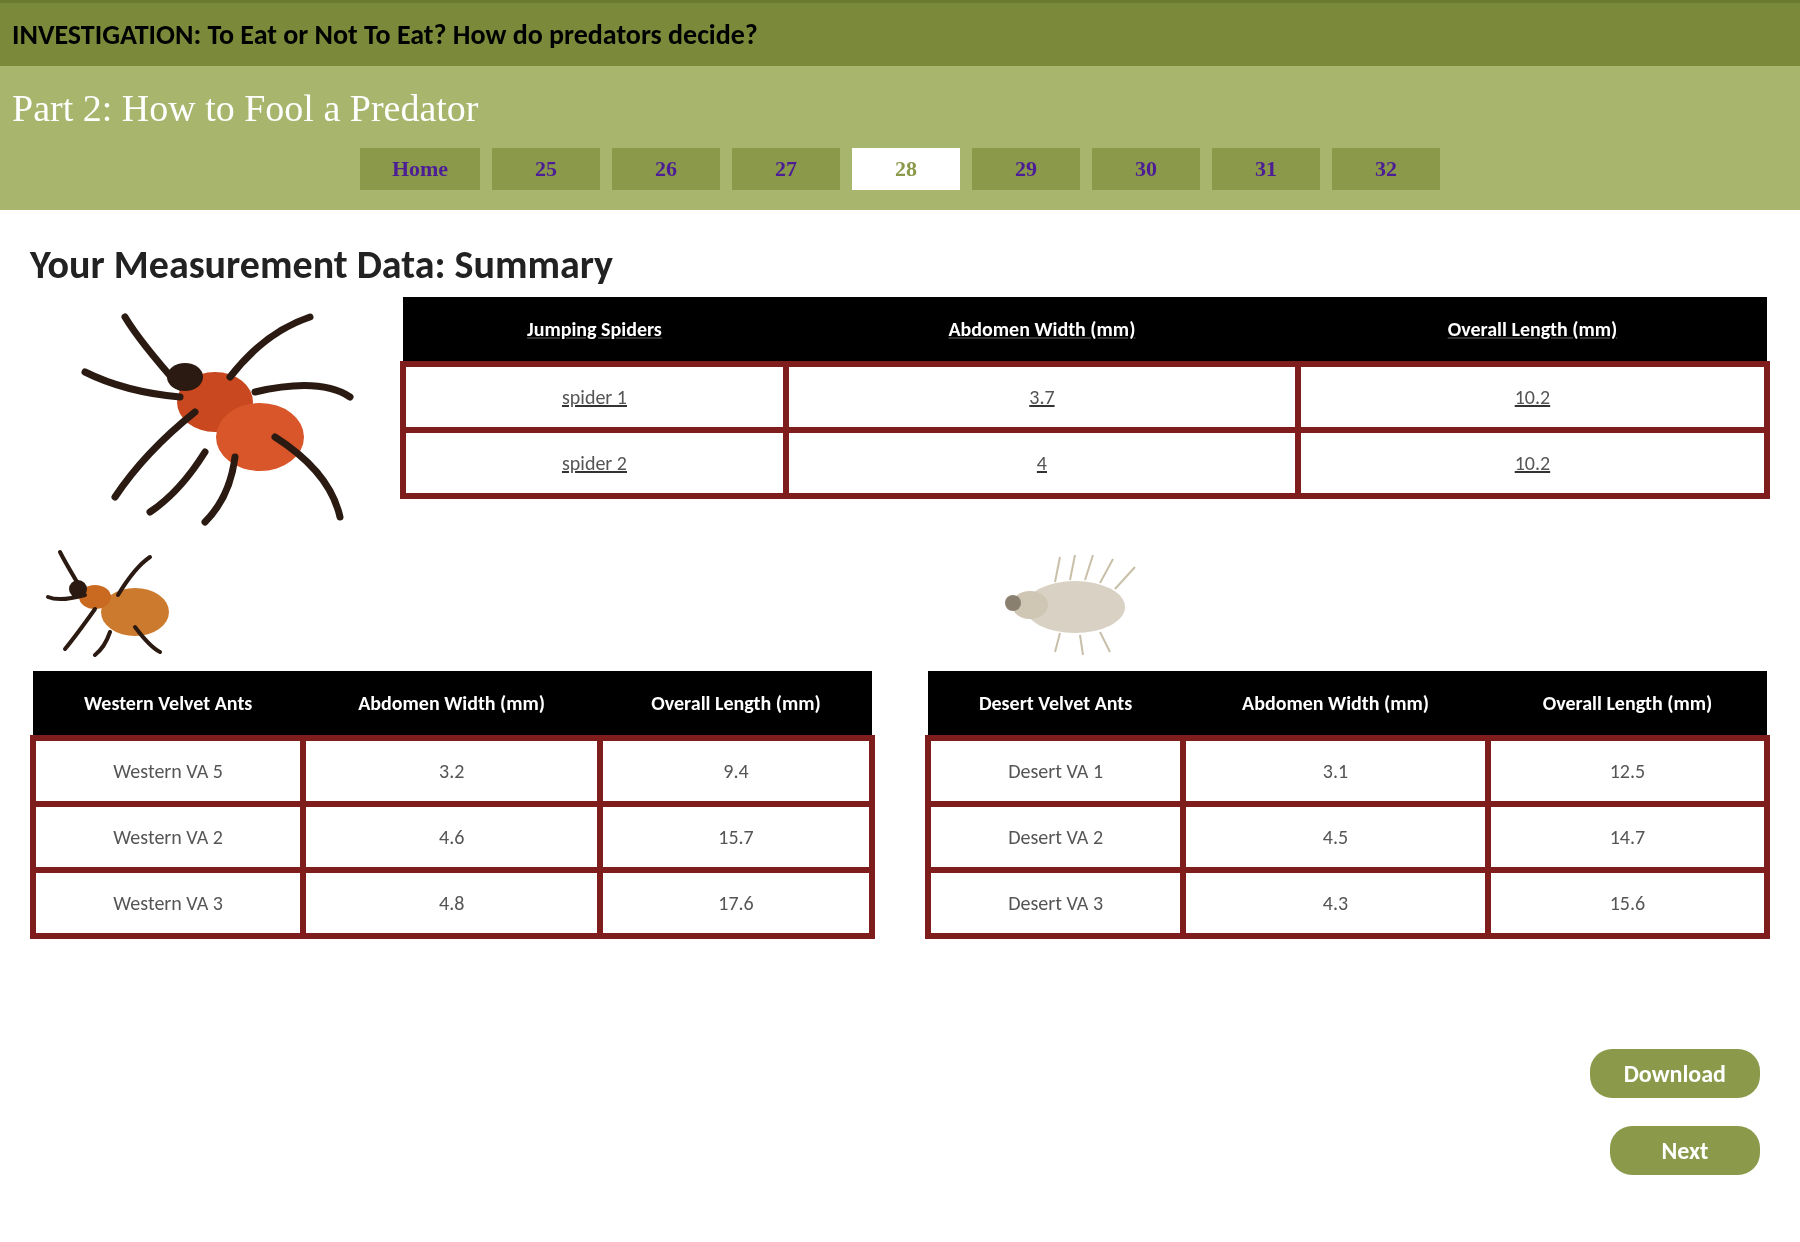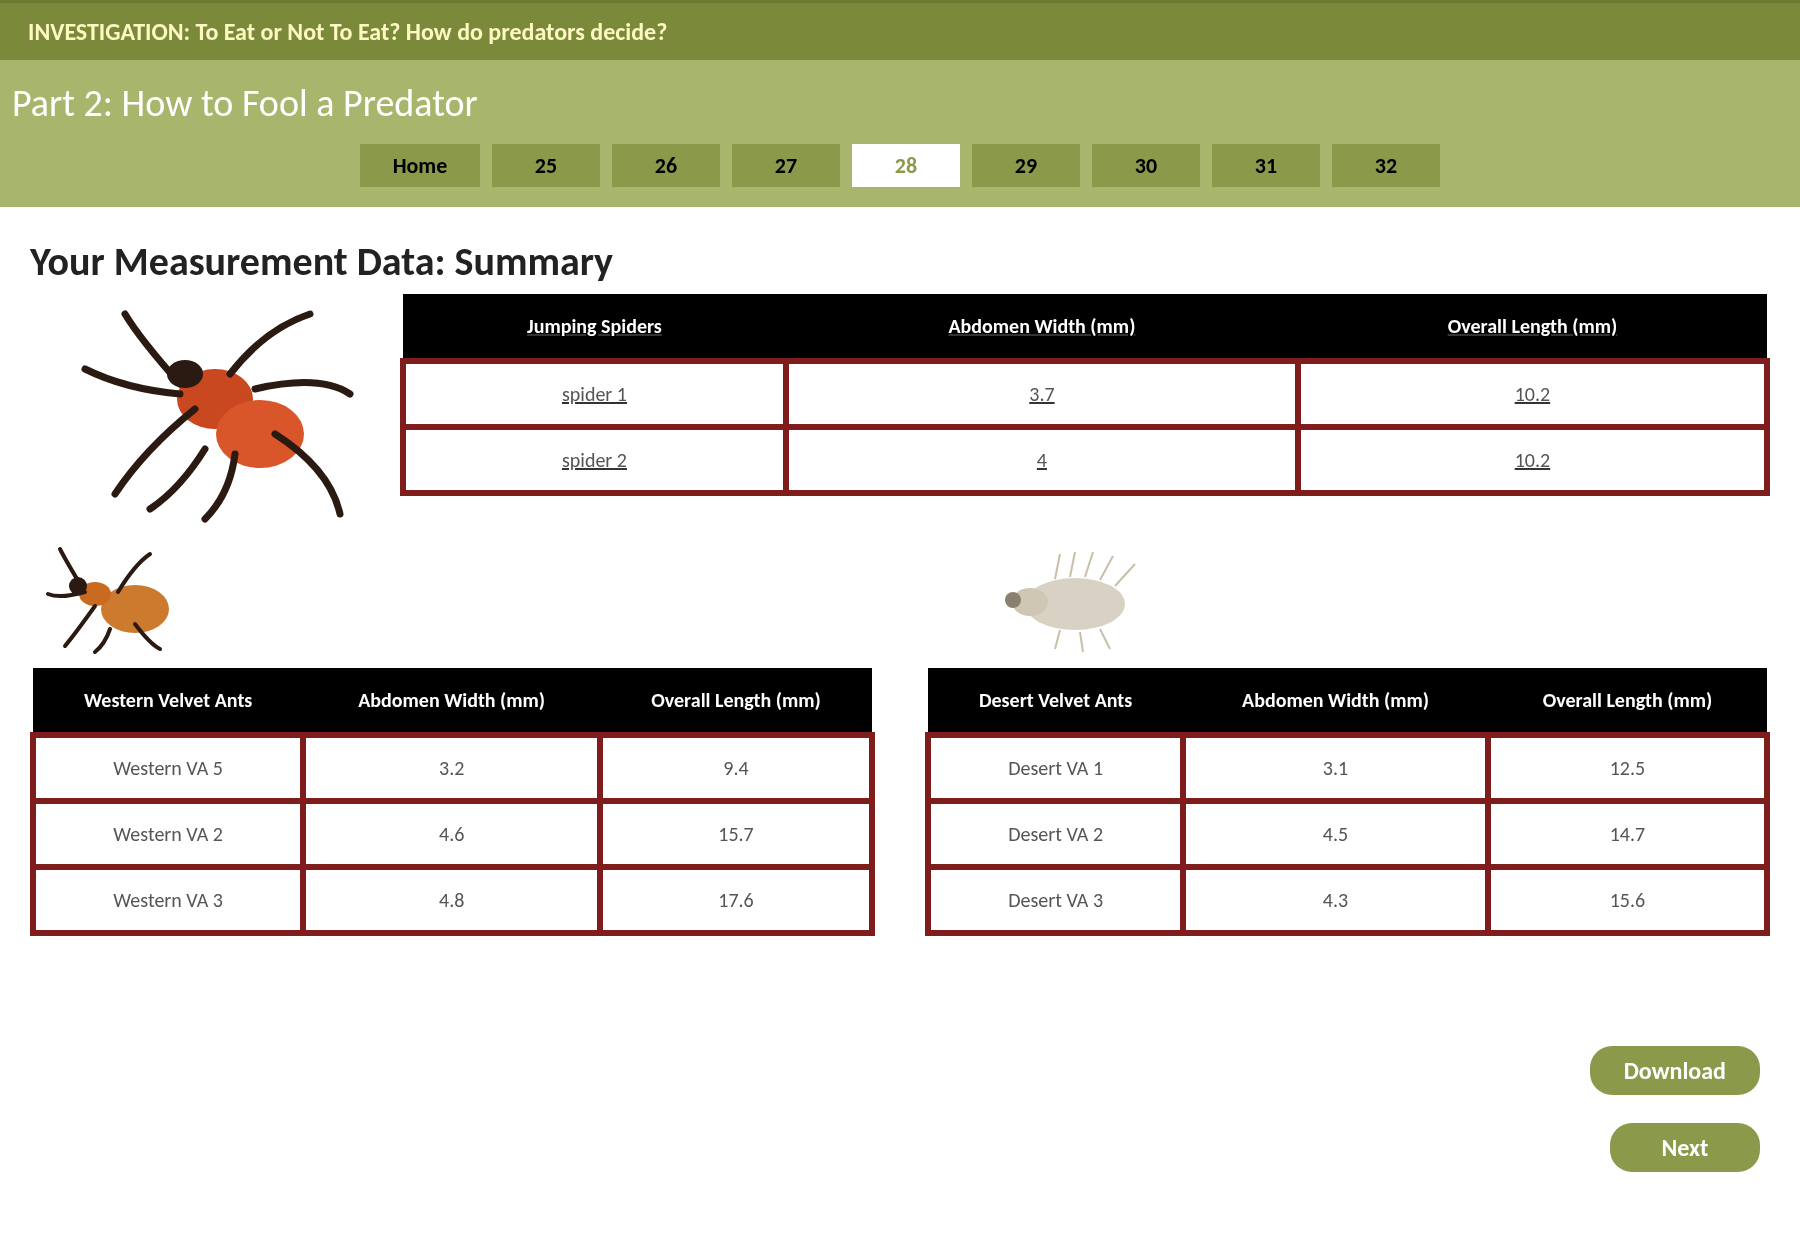--- a/index.html
+++ b/index.html
@@ -4,45 +4,46 @@
 <style>
   * { box-sizing: border-box; margin: 0; padding: 0; }
   body {
     font-family: "Gill Sans", "Gill Sans MT", Calibri, sans-serif;
     background: #fff;
     color: #333;
     width: 1800px;
   }
   .bar-dark {
     background: #7a8a3a;
-    color: #fef9c3;
-    padding: 14px 28px;
-    font-size: 24px;
+    color: #000000;
+    padding: 14px 12px;
+    font-size: 28px;
     font-weight: 600;
     border-top: 3px solid #6a7a30;
   }
   .bar-light {
     background: #a8b56c;
     padding: 12px 0 0 0;
+    font-family: Liberation Serif, serif;
   }
   .subtitle {
     color: #fff;
     font-size: 38px;
     font-weight: 400;
     padding: 8px 12px 18px 12px;
   }
   .nav-row {
     display: flex;
     gap: 12px;
     justify-content: center;
     padding-bottom: 20px;
   }
   .nav-btn {
     background: #8a9a4a;
-    color: #000000;
+    color: #4c1d95;
     font-size: 22px;
     font-weight: 600;
     padding: 8px 0;
     width: 108px;
     text-align: center;
     cursor: pointer;
   }
   .nav-btn.home { width: 120px; }
   .nav-btn.active { background: #fff; color: #8a9a4a; }
   .content {

